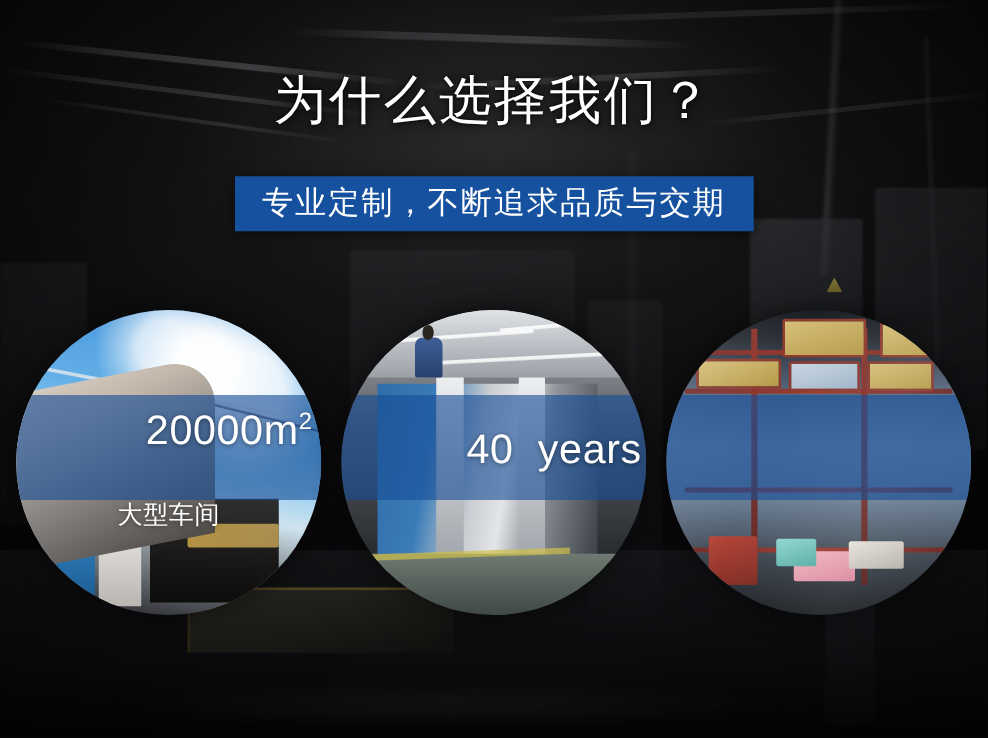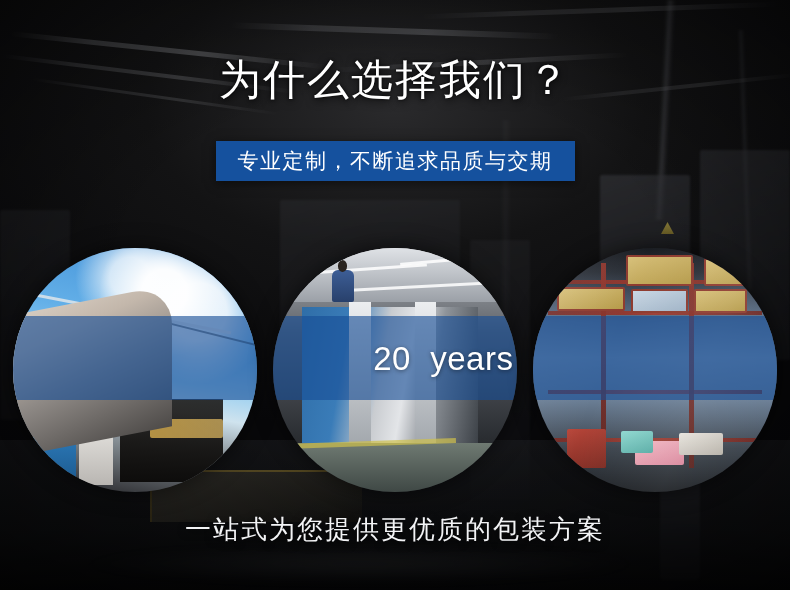--- a/index.html
+++ b/index.html
@@ -113,21 +113,21 @@
   .subbanner-wrap {
     position: absolute;
     left: 0; top: 141px;
     width: 100%;
     text-align: center;
   }
   .subbanner {
     display: inline-block;
     background: #15519e;
     color: #ffffff;
-    font-size: 21px;
+    font-size: 25px;
     letter-spacing: 1.5px;
     padding: 9px 22px 10px 22px;
     line-height: 1;
     box-shadow: 0 2px 10px rgba(0,0,0,.55);
   }
 
   
   .circles {
     position: absolute;
     left: 0; top: 248px;
@@ -378,39 +378,45 @@
     <div class="circle c1">
       <div class="photo ph-building">
         <div class="b-roofline"></div>
         <div class="b-wire"></div>
         <div class="b-gate"></div>
         <div class="b-sign"></div>
         <div class="b-panel"></div>
         <div class="b-door"></div>
       </div>
       <div class="band"></div>
+      <div class="circle-text">
+        <div class="ct-big">
+          <span>20000m</span><span class="sup">2</span>
+        </div>
+        <div class="ct-small">大型车间</div>
+      </div>
     </div>
 
     <div class="circle c2">
       <div class="photo ph-press">
         <div class="pr-ceiling"></div>
         <div class="pr-lamp pl1"></div>
         <div class="pr-lamp pl2"></div>
         <div class="pr-lamp pl3"></div>
         <div class="pr-body"></div>
         <div class="pr-col pc1"></div>
         <div class="pr-col pc2"></div>
         <div class="pr-worker"></div>
         <div class="pr-floor"></div>
         <div class="pr-yellow"></div>
       </div>
       <div class="band"></div>
       <div class="circle-text">
         <div class="ct-big">
-          <span>20  years</span><span class="sup"></span>
+          <span>40  years</span><span class="sup"></span>
         </div>
       </div>
     </div>
 
     <div class="circle c3">
       <div class="photo ph-showroom">
         <div class="sh-shelf ss1"></div>
         <div class="sh-shelf ss2"></div>
         <div class="sh-shelf ss3"></div>
         <div class="sh-shelf ss4"></div>
@@ -425,15 +431,14 @@
         <div class="sh-box sb2"></div>
         <div class="sh-box sb3"></div>
         <div class="sh-box sb4"></div>
         <div class="sh-glass"></div>
       </div>
       <div class="band"></div>
     </div>
 
   </div>
 
-  <div class="footer-line">一站式为您提供更优质的包装方案</div>
 
 </div>
 
 </body></html>

